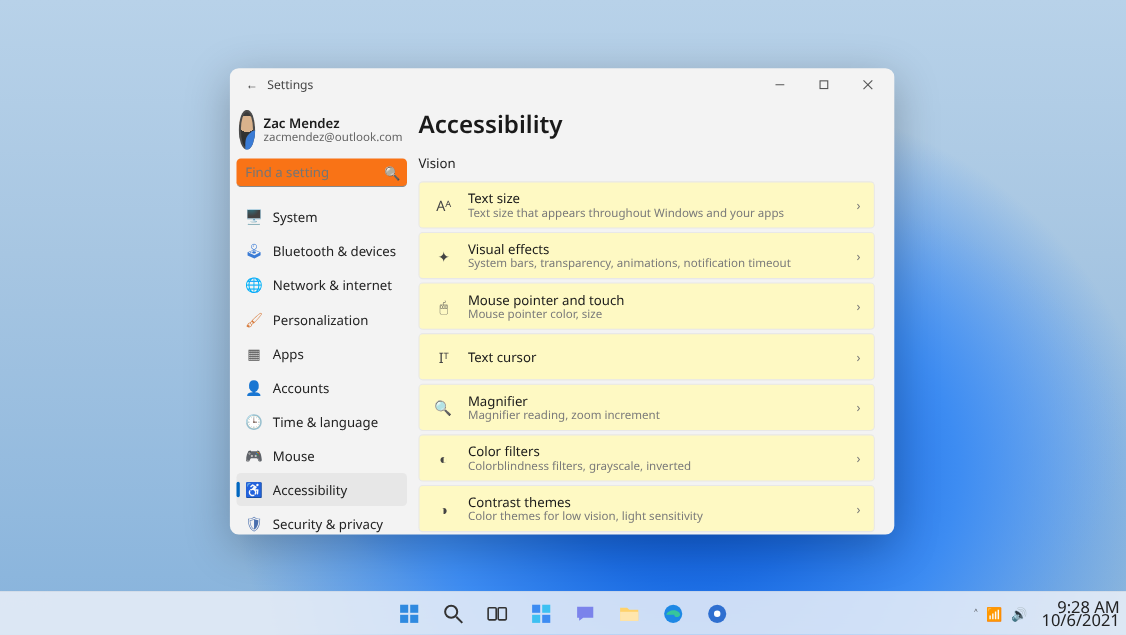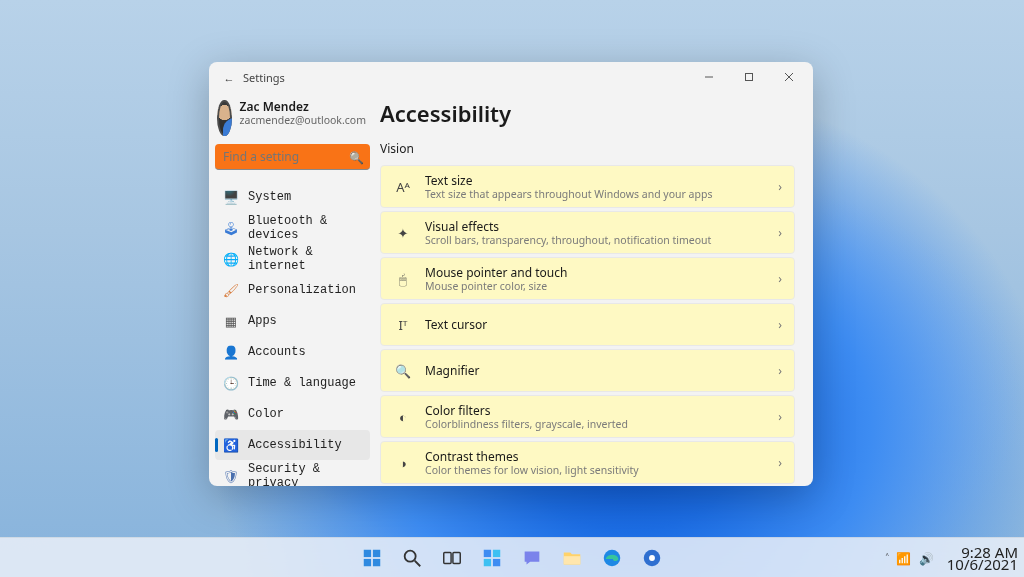--- a/index.html
+++ b/index.html
@@ -27,36 +27,36 @@
   }
   .titlebar .back { width:24px; text-align:center; cursor:default; font-size:11px; color:#333;}
   .titlebar .title { flex:1; padding-left:2px;}
   .winbtn { width:40px; height:30px; display:flex; align-items:center; justify-content:center; font-size:10px; color:#555; cursor:default;}
   .winbtn svg { width:10px; height:10px; stroke:#555; stroke-width:1; fill:none;}
 
   .body { flex:1; display:flex; overflow:hidden;}
 
   
   .sidebar { width:167px; padding:2px 6px 6px 6px; display:flex; flex-direction:column; font-size:12px; color:#222;}
-  .profile { display:flex; align-items:flex-start; gap:8px; padding:6px 4px 8px 2px;}
+  .profile { display:flex; align-items:center; gap:8px; padding:6px 4px 8px 2px;}
   .avatar { width:36px; height:36px; border-radius:50%; background:radial-gradient(circle at 50% 35%, #d9b28c 0 30%, transparent 31%),linear-gradient(#3c3c3c,#2b2b2b); box-shadow:inset 0 0 0 2px #4b4b4b; position:relative; overflow:hidden;}
   .avatar::after{content:"";position:absolute;left:6px;top:18px;width:24px;height:20px;background:#3a7bd5;border-radius:12px 12px 0 0;}
   .pname { font-size:12px; font-weight:600; color:#1a1a1a; line-height:14px;}
   .pemail { font-size:10.5px; color:#666; line-height:12px;}
 
   .search { position:relative; margin:0 0 10px 0;}
   .search input { width:100%; height:26px; border:none; border-bottom:1px solid #888; background:#f97316; border-radius:4px; padding:0 24px 0 8px; font-size:12px; outline:none;}
   .search .sicon { position:absolute; right:6px; top:5px; font-size:12px; color:#555;}
 
   .nav { display:flex; flex-direction:column; gap:1px; margin-top:2px;}
   .navitem { display:flex; align-items:center; gap:9px; height:30px; padding:0 8px; border-radius:4px; cursor:default; color:#222; position:relative;}
   .navitem.active { background:#e7e7e7;}
   .navitem.active::before { content:""; position:absolute; left:0; top:8px; bottom:8px; width:3px; background:#0067c0; border-radius:2px;}
   .navitem .nicon { width:16px; height:16px; display:flex; align-items:center; justify-content:center; font-size:13px;}
-  .navitem .nlabel { font-size:12px;font-family:Liberation Mono, monospace;}
+  .navitem .nlabel { font-size:12px;}
 
   
   .main { flex:1; padding:6px 18px 0 4px; overflow-y:auto;}
   .main::-webkit-scrollbar{width:3px;} .main::-webkit-scrollbar-thumb{background:#c6c6c6;border-radius:2px;}
   .main h1 { font-size:22px; font-weight:600; color:#1a1a1a; margin:0 0 12px 0;}
   .main h2 { font-size:12px; font-weight:400; color:#222; margin:4px 0 8px 0;}
 
   .card { background:#fef9c3; border:1px solid #e8e8e8; border-radius:4px; height:43px; display:flex; align-items:center; padding:0 12px; margin-bottom:3px; cursor:default;}
   .card .cicon { width:20px; display:flex; align-items:center; justify-content:center; font-size:13px; color:#444; margin-right:12px;}
   .card .ctext { flex:1;}
@@ -143,21 +143,21 @@
           <div class="navitem">
             <span class="nicon" style="color:#2d88b5">👤</span>
             <span class="nlabel">Accounts</span>
           </div>
           <div class="navitem">
             <span class="nicon" style="color:#2d88b5">🕒</span>
             <span class="nlabel">Time &amp; language</span>
           </div>
           <div class="navitem">
             <span class="nicon" style="color:#777">🎮</span>
-            <span class="nlabel">Color</span>
+            <span class="nlabel">Mouse</span>
           </div>
           <div class="navitem active">
             <span class="nicon" style="color:#2d6fb5">♿</span>
             <span class="nlabel">Accessibility</span>
           </div>
           <div class="navitem">
             <span class="nicon" style="color:#4a6fae">🛡</span>
             <span class="nlabel">Security &amp; privacy</span>
           </div>
         </div>
@@ -172,21 +172,21 @@
             <div class="ctext">
               <div class="ctitle">Text size</div>
               <div class="cdesc">Text size that appears throughout Windows and your apps</div>
             </div>
             <div class="chev">›</div>
           </div>
           <div class="card">
             <div class="cicon">✦</div>
             <div class="ctext">
               <div class="ctitle">Visual effects</div>
-              <div class="cdesc">Scroll bars, transparency, throughout, notification timeout</div>
+              <div class="cdesc">System bars, transparency, animations, notification timeout</div>
             </div>
             <div class="chev">›</div>
           </div>
           <div class="card">
             <div class="cicon">🖱</div>
             <div class="ctext">
               <div class="ctitle">Mouse pointer and touch</div>
               <div class="cdesc">Mouse pointer color, size</div>
             </div>
             <div class="chev">›</div>
@@ -195,20 +195,21 @@
             <div class="cicon">Iᵀ</div>
             <div class="ctext">
               <div class="ctitle">Text cursor</div>
             </div>
             <div class="chev">›</div>
           </div>
           <div class="card">
             <div class="cicon">🔍</div>
             <div class="ctext">
               <div class="ctitle">Magnifier</div>
+              <div class="cdesc">Magnifier reading, zoom increment</div>
             </div>
             <div class="chev">›</div>
           </div>
           <div class="card">
             <div class="cicon">◐</div>
             <div class="ctext">
               <div class="ctitle">Color filters</div>
               <div class="cdesc">Colorblindness filters, grayscale, inverted</div>
             </div>
             <div class="chev">›</div>

